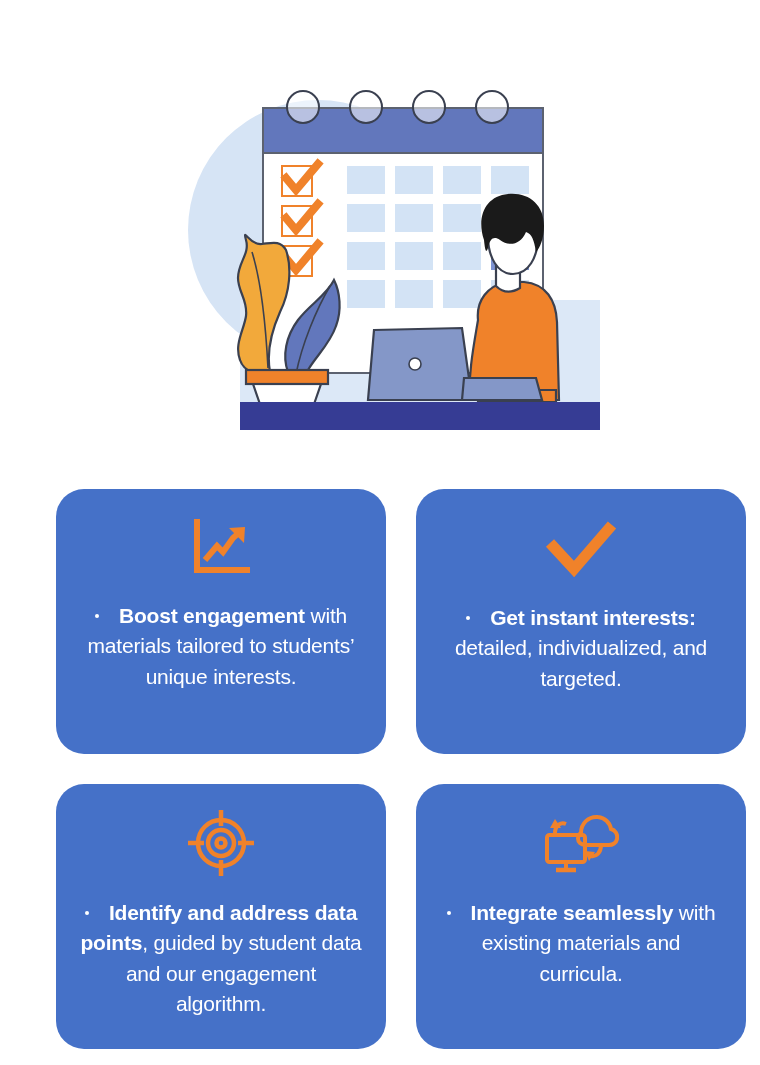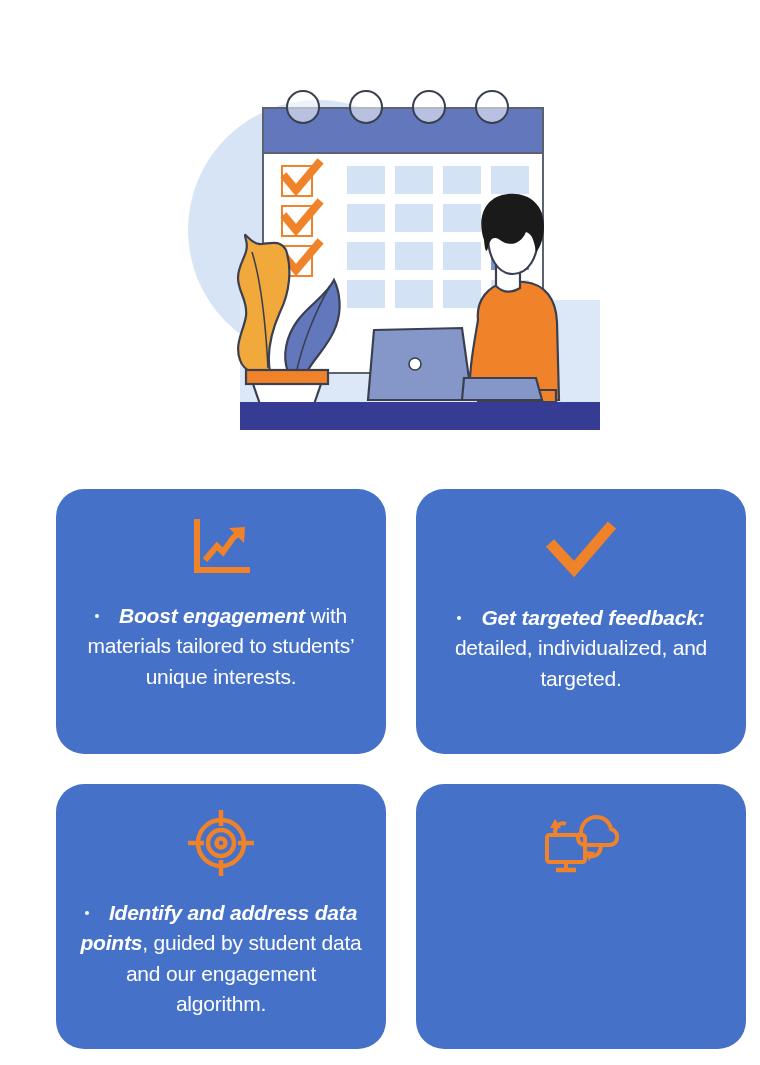--- a/index.html
+++ b/index.html
@@ -57,21 +57,21 @@
   }
   .card-icon svg { display: block; }
   .card-text {
     color: #ffffff;
     font-size: 21px;
     line-height: 1.45;
     text-align: center;
     letter-spacing: -0.2px;
     position: relative;
   }
-  .card-text .lead { font-weight: bold; font-style: italic; }
+  .card-text .lead { font-weight: bold; }
   .bullet-dot {
     display: inline-block;
     width: 4px;
     height: 4px;
     border-radius: 50%;
     background: #ffffff;
     vertical-align: middle;
     margin-right: 20px;
     margin-bottom: 2px;
   }
@@ -192,21 +192,21 @@
       </div>
     </div>
 
     <div class="card c2">
       <div class="card-icon">
         <svg width="74" height="58" viewBox="0 0 74 58" xmlns="http://www.w3.org/2000/svg">
           <path d="M6 24 L30 50 L68 6" fill="none" stroke="#F0822A" stroke-width="11" stroke-linecap="butt" stroke-linejoin="miter"></path>
         </svg>
       </div>
       <div class="card-text">
-        <span class="bullet-dot"></span><span class="lead">Get targeted feedback:</span><span> detailed, individualized, and targeted.</span>
+        <span class="bullet-dot"></span><span class="lead">Get instant interests:</span><span> detailed, individualized, and targeted.</span>
       </div>
     </div>
 
     <div class="card c3">
       <div class="card-icon">
         <svg width="66" height="66" viewBox="0 0 66 66" xmlns="http://www.w3.org/2000/svg">
           <circle cx="33" cy="33" r="23" fill="none" stroke="#F0822A" stroke-width="4.5"></circle>
           <circle cx="33" cy="33" r="13" fill="none" stroke="#F0822A" stroke-width="4.5"></circle>
           <circle cx="33" cy="33" r="4.5" fill="none" stroke="#F0822A" stroke-width="4.5"></circle>
           <path d="M33 0 L33 16" stroke="#F0822A" stroke-width="4.5"></path>
@@ -230,17 +230,20 @@
           <path d="M23 51 L23 57" stroke="#F0822A" stroke-width="4"></path>
           <path d="M13 59 L33 59" stroke="#F0822A" stroke-width="4.5"></path>
 
           <path d="M12 22 C12 14 18 11 23 13" fill="none" stroke="#F0822A" stroke-width="4" stroke-linecap="butt"></path>
           <path d="M7 17 L12 8 L18 17 Z" fill="#F0822A"></path>
 
           <path d="M58 34 C58 42 53 46 48 45" fill="none" stroke="#F0822A" stroke-width="4" stroke-linecap="butt"></path>
           <path d="M42 40 L52 41 L46 50 Z" fill="#F0822A"></path>
         </svg>
       </div>
+      <div class="card-text">
+        <span class="bullet-dot"></span><span class="lead">Integrate seamlessly</span><span> with existing materials and curricula.</span>
+      </div>
     </div>
 
   </div>
 
 </div>
 
 </body></html>

